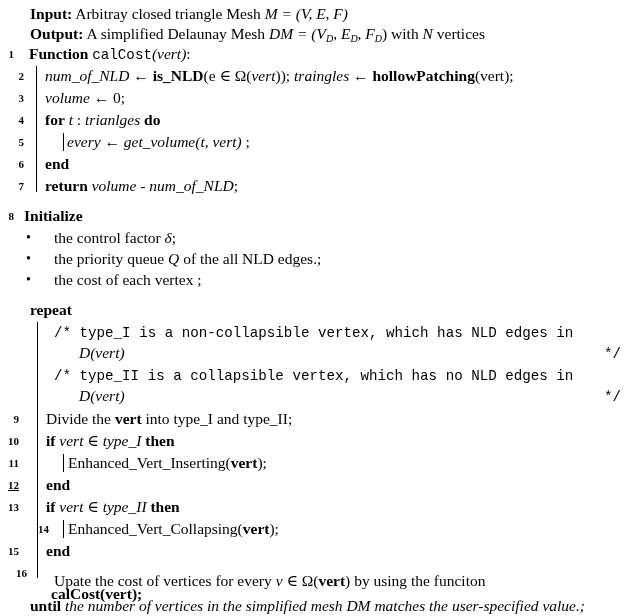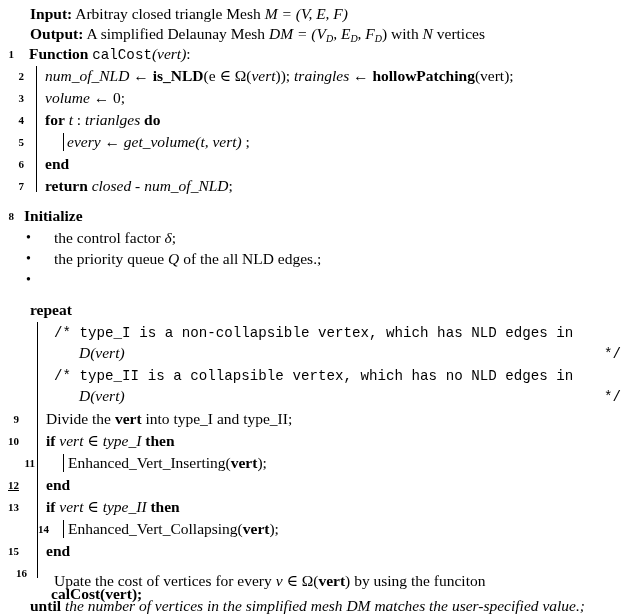--- a/index.html
+++ b/index.html
@@ -60,38 +60,39 @@
   <span style="position:absolute; left:67px;"><span class="i">every ← get_volume(t, vert)</span><span> ;</span></span>
 </div>
 
 <div class="line" style="left:0; top:154px; width:632px;">
   <span class="ln">6</span>
   <span style="position:absolute; left:45px;" class="b">end</span>
 </div>
 
 <div class="line" style="left:0; top:176px; width:632px;">
   <span class="ln">7</span>
-  <span style="position:absolute; left:45px;"><span class="b">return</span><span class="i"> closed - num_of_NLD</span><span>;</span></span>
+  <span style="position:absolute; left:45px;"><span class="b">return</span><span class="i"> volume - num_of_NLD</span><span>;</span></span>
 </div>
 
 <div class="line" style="left:0; top:206px; width:632px;">
   <span class="ln" style="width:14px;">8</span>
   <span style="position:absolute; left:24px;" class="b">Initialize</span>
 </div>
 
 <div class="line" style="left:0; top:228px; width:632px;">
   <span class="bullet" style="left:26px;">•</span>
   <span style="position:absolute; left:54px;"><span>the control factor </span><span class="i">δ</span><span>;</span></span>
 </div>
 <div class="line" style="left:0; top:249px; width:632px;">
   <span class="bullet" style="left:26px;">•</span>
   <span style="position:absolute; left:54px;"><span>the priority queue </span><span class="i">Q</span><span> of the all NLD edges.;</span></span>
 </div>
 <div class="line" style="left:0; top:270px; width:632px;">
   <span class="bullet" style="left:26px;">•</span>
+  <span style="position:absolute; left:54px;"><span>the cost of each vertex ;</span></span>
 </div>
 
 <div class="line" style="left:30px; top:300px;"><span class="b">repeat</span></div>
 
 <div class="vbar" style="left:37px; top:322px; height:256px;"></div>
 
 <div class="line" style="left:54px; top:322px;"><span class="mono">/* type_I is a non-collapsible vertex, which has NLD edges in</span></div>
 <div class="line" style="left:79px; top:343px;"><span class="i">D(vert)</span></div>
 <div class="line" style="left:604px; top:343px;"><span class="mono">*/</span></div>
 
@@ -105,21 +106,21 @@
 </div>
 
 <div class="line" style="left:0; top:431px; width:632px;">
   <span class="ln" style="width:19px;">10</span>
   <span style="position:absolute; left:46px;"><span class="b">if</span><span class="i"> vert ∈ type_I</span><span class="b"> then</span></span>
 </div>
 
 <div class="vbar" style="left:63px; top:454px; height:18px;"></div>
 
 <div class="line" style="left:0; top:453px; width:632px;">
-  <span class="ln" style="width:19px;padding-left:16px;">11</span>
+  <span class="ln" style="width:19px;">11</span>
   <span style="position:absolute; left:68px;"><span>Enhanced_Vert_Inserting(</span><span class="b">vert</span><span>);</span></span>
 </div>
 
 <div class="line" style="left:0; top:475px; width:632px;">
   <span class="ln" style="width:19px;text-decoration:underline;">12</span>
   <span style="position:absolute; left:46px;" class="b">end</span>
 </div>
 
 <div class="line" style="left:0; top:497px; width:625px;">
   <span class="ln" style="width:19px;">13</span>

